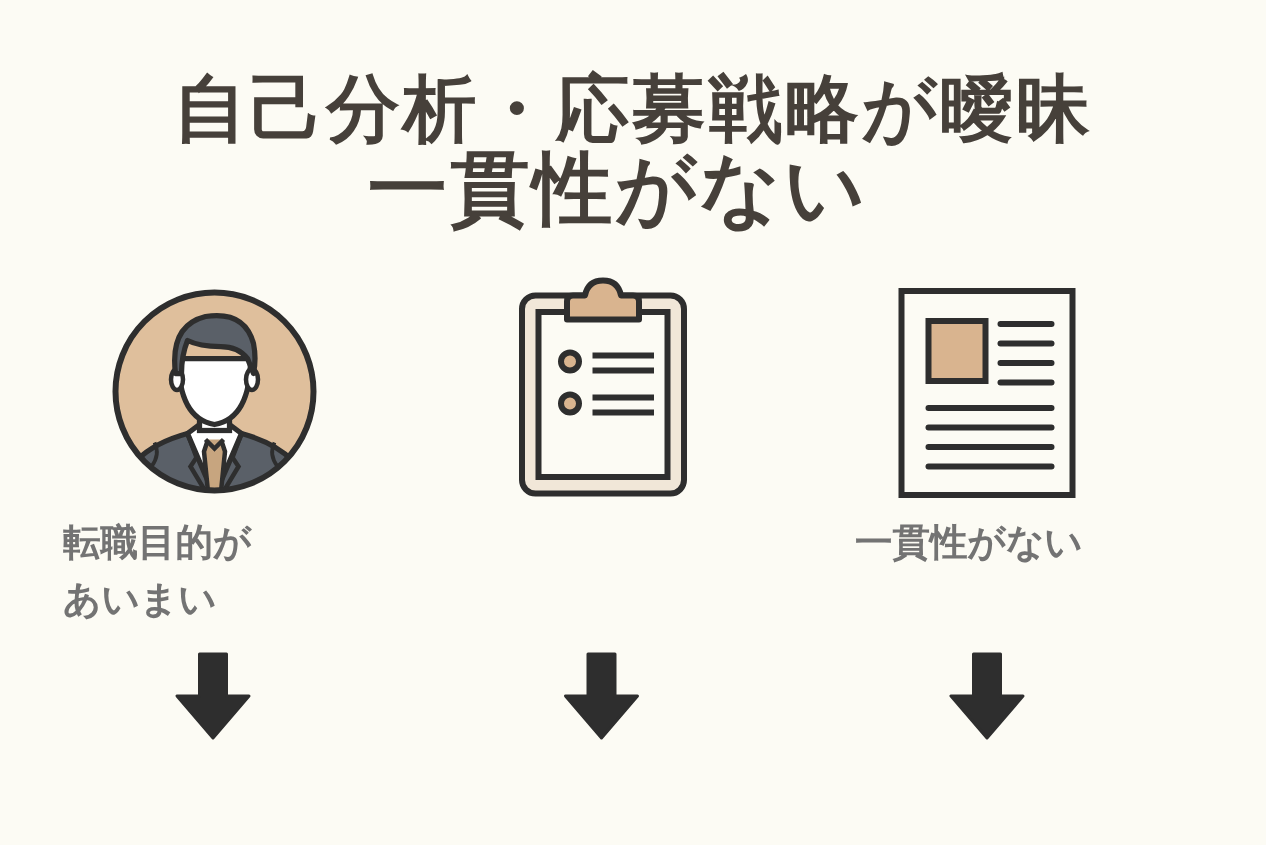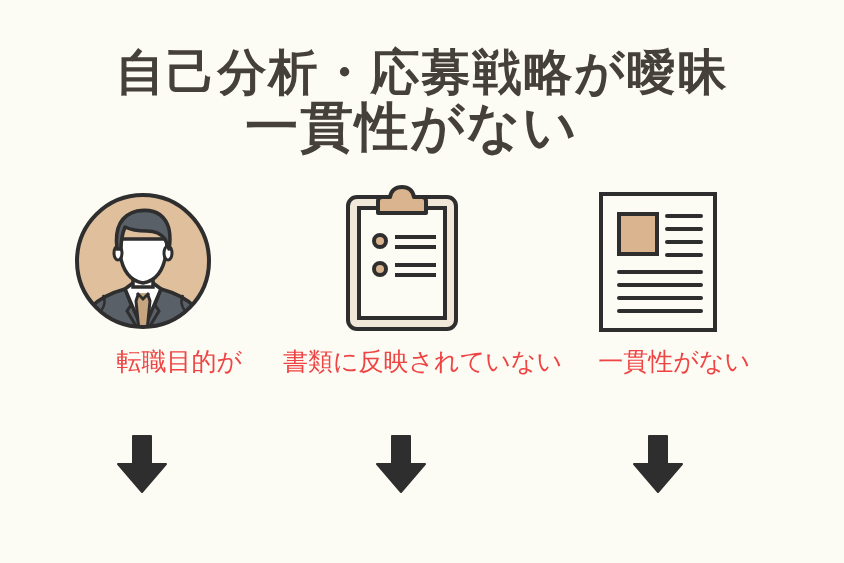--- a/index.html
+++ b/index.html
@@ -11,22 +11,22 @@
     position:relative;
   }
   .title {
     position:absolute; left:0; width:844px; text-align:center;
     font-weight:bold; color:#46403a; letter-spacing:2px;
   }
   .title.l1 { top:28px; font-size:49px; line-height:66px;margin-top:12px; }
   .title.l2 { top:94px; font-size:53px; line-height:66px; left:-10px; }
   .icon { position:absolute; }
   .caption {
-    position:absolute; text-align:right; font-weight:normal;
-    font-size:25px; line-height:38px; color:#ef4444; white-space:nowrap;
+    position:absolute; text-align:left; font-weight:bold;
+    font-size:25px; line-height:38px; color:#737373; white-space:nowrap;
   }
   .arrow { position:absolute; top:434px; width:52px; height:60px; }
 </style>
 </head>
 <body>
 
 <div class="title l1">自己分析・応募戦略が曖昧</div>
 <div class="title l2">一貫性がない</div>
 
 <div class="icon" style="left:73px;top:191px;">
@@ -88,23 +88,23 @@
     <line x1="70" y1="65" x2="104" y2="65" stroke="#2e2e2e" stroke-width="4" stroke-linecap="round"></line>
     <line x1="22" y1="82" x2="104" y2="82" stroke="#2e2e2e" stroke-width="4" stroke-linecap="round"></line>
     <line x1="22" y1="95" x2="104" y2="95" stroke="#2e2e2e" stroke-width="4" stroke-linecap="round"></line>
     <line x1="22" y1="108" x2="104" y2="108" stroke="#2e2e2e" stroke-width="4" stroke-linecap="round"></line>
     <line x1="22" y1="121" x2="104" y2="121" stroke="#2e2e2e" stroke-width="4" stroke-linecap="round"></line>
   </svg>
 </div>
 
 <div class="caption" style="left:42px;top:343px;width:200px;">
   <div>転職目的が</div>
+  <div>あいまい</div>
 </div>
 <div class="caption" style="left:262px;top:343px;width:300px;">
-  <div>書類に反映されていない</div>
 </div>
 <div class="caption" style="left:570px;top:343px;width:180px;">
   <div>一貫性がない</div>
 </div>
 
 <div class="arrow" style="left:116px;">
   <svg width="52" height="60" viewBox="0 0 52 60">
       <path d="M17 2 L35 2 L35 30 L50 30 L26 58 L2 30 L17 30 Z" fill="#2e2e2e" stroke="#2e2e2e" stroke-width="2" stroke-linejoin="round"></path>
     </svg>
 </div>

